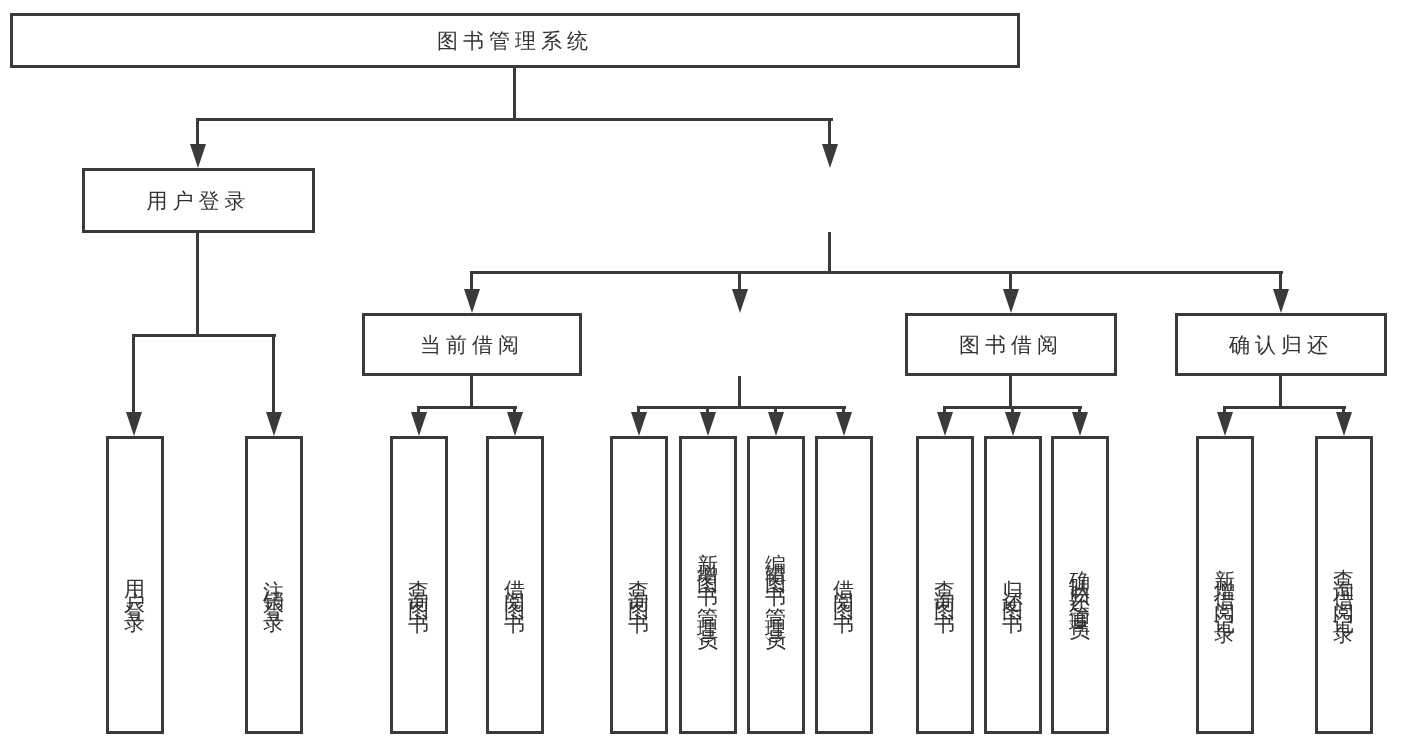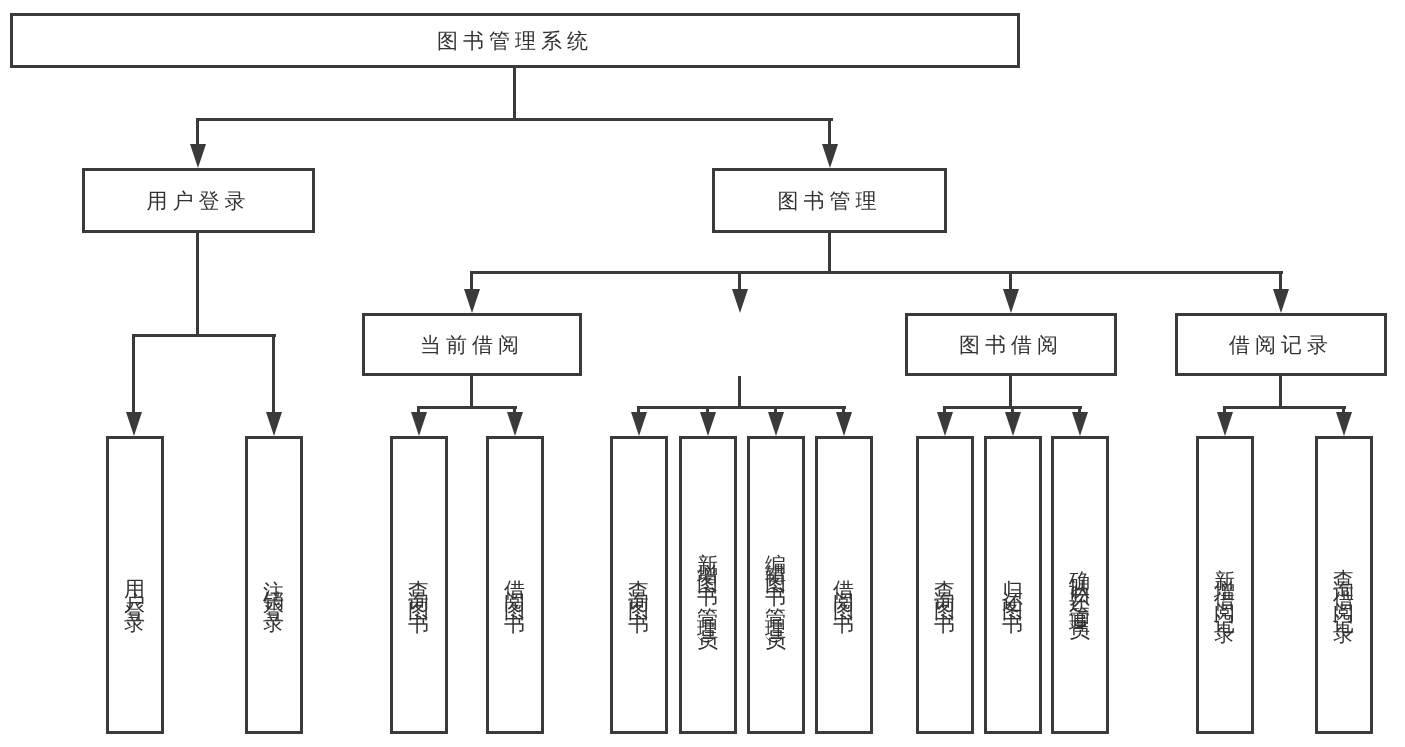--- a/index.html
+++ b/index.html
@@ -40,23 +40,20 @@
   <div class="vline" style="left:513px;top:68px;height:53px;"></div>
   <div class="hline" style="left:196px;top:118px;width:637px;"></div>
   <div class="vline" style="left:196px;top:118px;height:26px;"></div>
   <div class="ahead" style="left:190px;top:144px;"></div>
   <div class="vline" style="left:828px;top:118px;height:26px;"></div>
   <div class="ahead" style="left:822px;top:144px;"></div>
 
   <div class="box hbox" style="left:82px;top:168px;width:233px;height:65px;">
     <span>用户登录</span>
   </div>
-  <div class="box hbox" style="left:712px;top:168px;width:235px;height:65px;">
-    <span>图书管理</span>
-  </div>
 
   <div class="vline" style="left:196px;top:232px;height:105px;"></div>
   <div class="hline" style="left:132px;top:334px;width:144px;"></div>
   <div class="vline" style="left:132px;top:334px;height:78px;"></div>
   <div class="ahead" style="left:126px;top:412px;"></div>
   <div class="vline" style="left:272px;top:334px;height:78px;"></div>
   <div class="ahead" style="left:266px;top:412px;"></div>
 
   <div class="vline" style="left:828px;top:232px;height:42px;"></div>
   <div class="hline" style="left:470px;top:271px;width:813px;"></div>
@@ -69,21 +66,21 @@
   <div class="vline" style="left:1279px;top:271px;height:20px;"></div>
   <div class="ahead" style="left:1273px;top:289px;"></div>
 
   <div class="box hbox" style="left:362px;top:313px;width:220px;height:63px;">
     <span>当前借阅</span>
   </div>
   <div class="box hbox" style="left:905px;top:313px;width:212px;height:63px;">
     <span>图书借阅</span>
   </div>
   <div class="box hbox" style="left:1175px;top:313px;width:212px;height:63px;">
-    <span>借阅记录</span>
+    <span>确认归还</span>
   </div>
 
   <div class="vline" style="left:470px;top:376px;height:33px;"></div>
   <div class="hline" style="left:417px;top:406px;width:100px;"></div>
   <div class="vline" style="left:417px;top:406px;height:10px;"></div>
   <div class="ahead" style="left:411px;top:412px;"></div>
   <div class="vline" style="left:513px;top:406px;height:10px;"></div>
   <div class="ahead" style="left:507px;top:412px;"></div>
 
   <div class="vline" style="left:738px;top:376px;height:33px;"></div>

